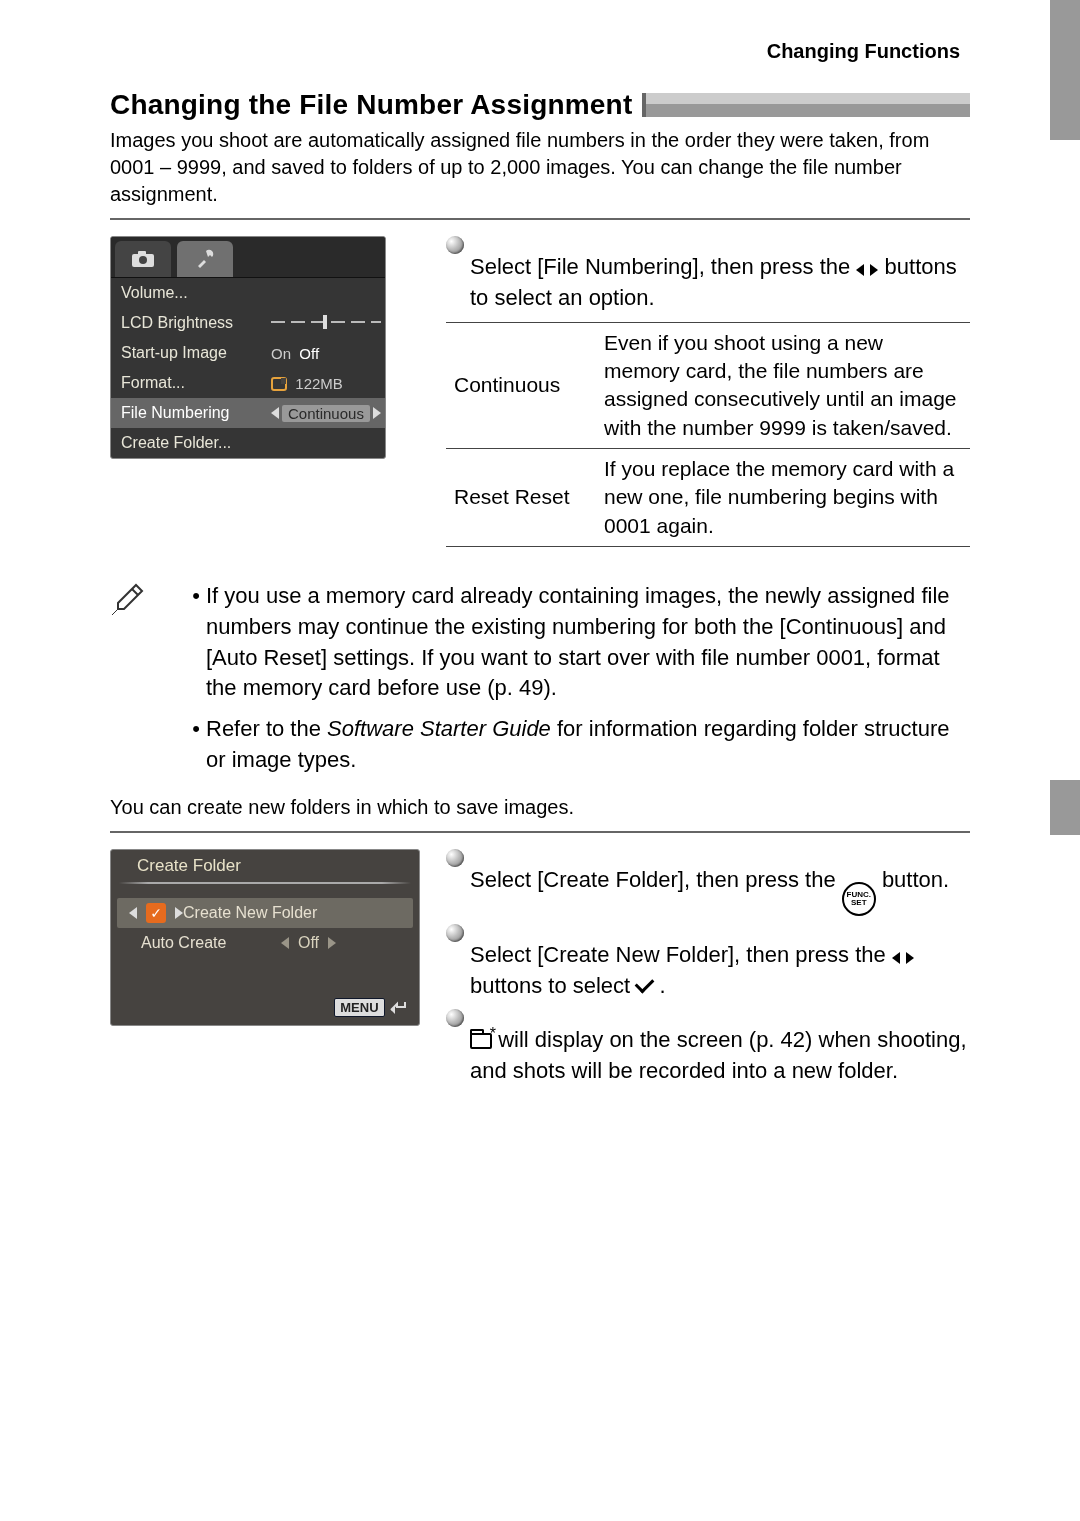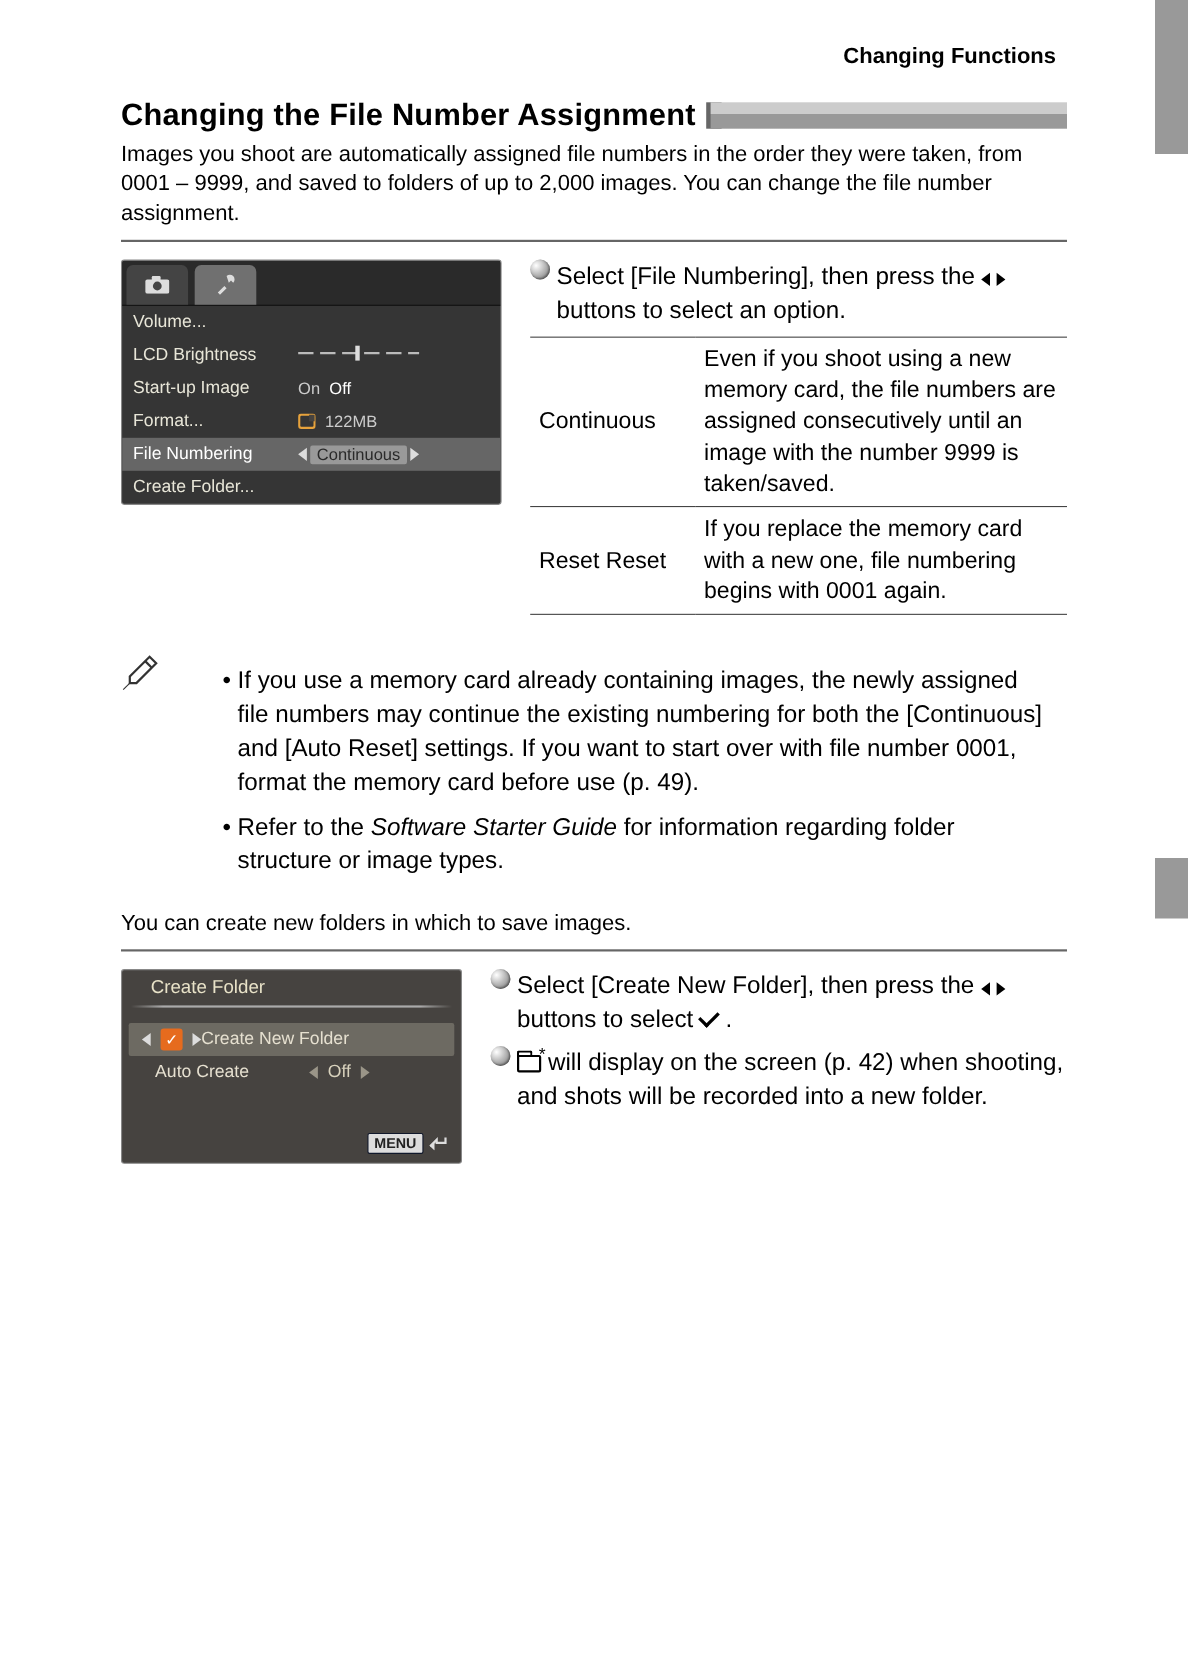--- a/index.html
+++ b/index.html
@@ -73,21 +73,21 @@
   }
   .row2 {
     display: flex;
     gap: 26px;
   }
   .row2 .col-left { flex: 0 0 310px; }
   .row2 .col-right { flex: 1; }
 
   
   .lcd1 {
-    width: 346px;
+    width: 276px;
     background: #353535;
     border: 1px solid #888;
     border-radius: 3px;
     overflow: hidden;
     font-size: 16px;
     color: #e8e6d8;
   }
   .lcd1 .tabbar {
     display: flex;
     background: #2a2a2a;
@@ -147,21 +147,21 @@
   }
   .lr-arrows .tri-l { border-right-color: #000; }
   .lr-arrows .tri-r { border-left-color: #000; }
 
   .instr {
     font-size: 22px;
     line-height: 1.4;
     display: flex;
     margin-bottom: 8px;
   }
-  .instr .txt { flex: 1; }
+  .instr .txt { flex: 1; margin-top: 16px; }
 
   table.opts {
     border-collapse: collapse;
     width: 100%;
     font-size: 21px;
     margin-top: 4px;
   }
   table.opts td {
     border-top: 1px solid #444;
     border-bottom: 1px solid #444;
@@ -175,21 +175,21 @@
     display: flex;
     gap: 20px;
     margin-top: 26px;
     font-size: 22px;
     line-height: 1.4;
   }
   .note-block .note-icon {
     flex: 0 0 50px;
     padding-top: 4px;
   }
-  .note-block ul { margin: 18px; padding-left: 18px; }
+  .note-block ul { margin: 8px; padding-left: 18px; }
   .note-block li { margin-bottom: 10px; }
   .note-block li::marker { content: '• '; }
   em.book { font-style: italic; }
 
   
   .lcd2 {
     width: 310px;
     background: #464340;
     border: 1px solid #888;
     border-radius: 3px;
@@ -441,20 +441,31 @@
               <path d="M2 10 L6 6 L6 14 Z" fill="#ddd"></path>
             </svg>
         </div>
       </div>
     </div>
 
     <div class="col-right">
       <div class="instr">
         <span class="dot-bullet"></span>
         <span class="txt">
+          <span>Select [Create Folder], then press the </span>
+          <span class="funcset">
+            <span>FUNC.</span>
+              <span>SET</span>
+          </span>
+          <span> button.</span>
+        </span>
+      </div>
+      <div class="instr">
+        <span class="dot-bullet"></span>
+        <span class="txt">
           <span>Select [Create New Folder], then press the </span>
           <span class="lr-arrows">
               <span class="tri-l"></span>
               <span class="tri-r"></span>
             </span>
           <span> buttons to select </span>
           <span class="checkmark"></span>
           <span>.</span>
         </span>
       </div>

